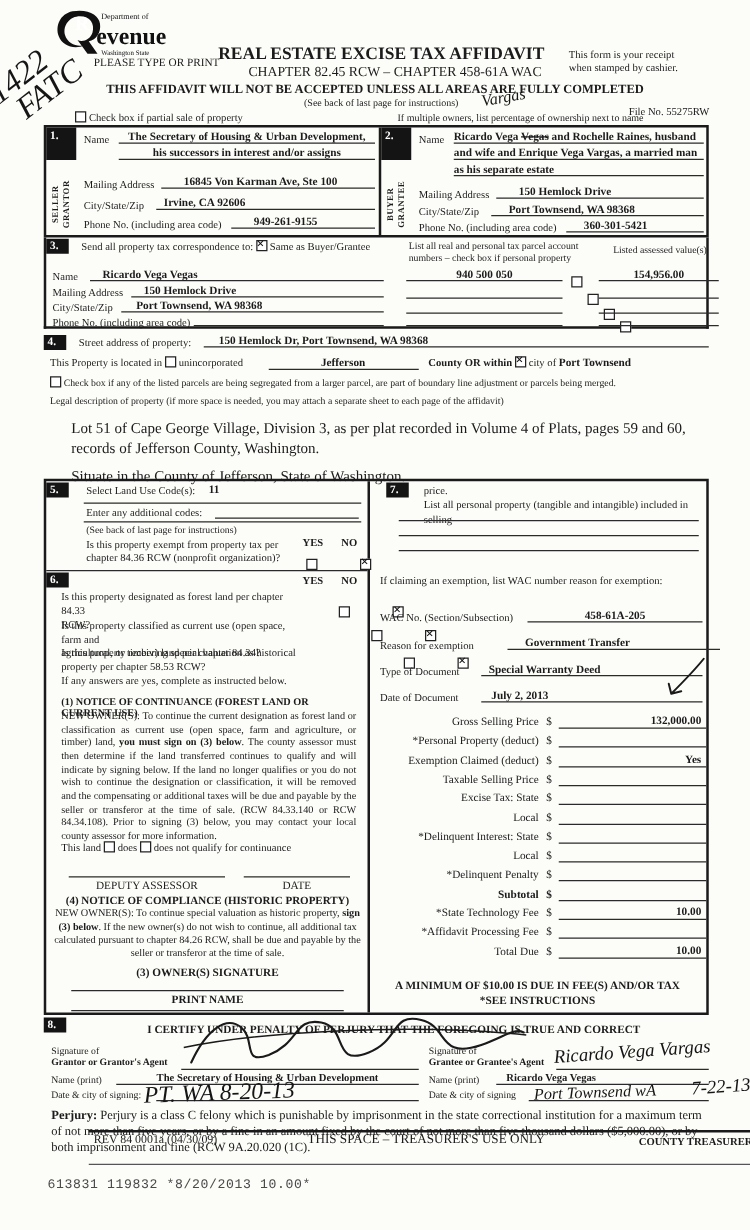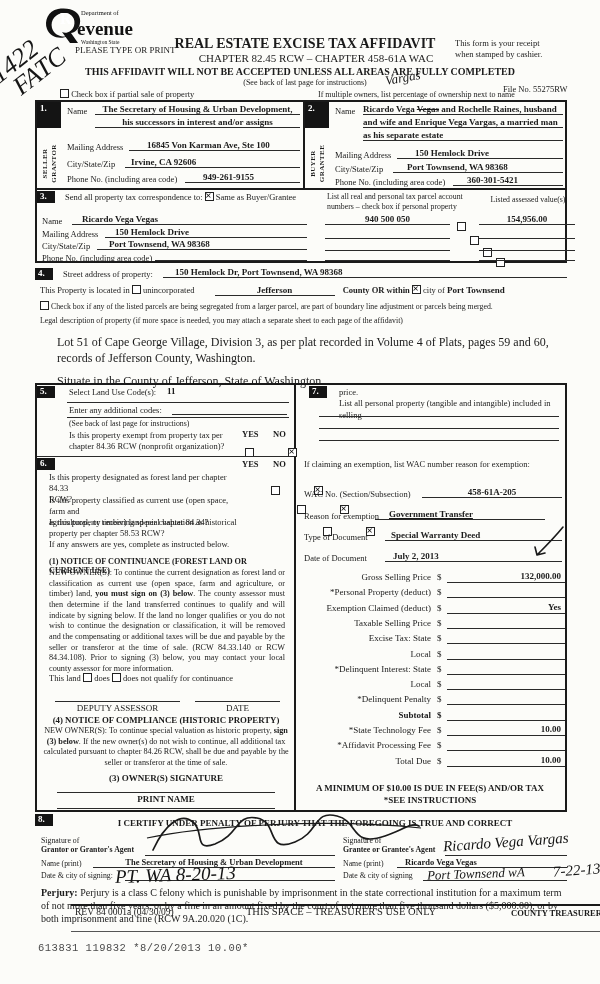--- a/index.html
+++ b/index.html
@@ -263,21 +263,21 @@
     <div class="hr" style="left:282px;top:31px;width:240px;"></div>
     <div class="hr" style="left:282px;top:43px;width:240px;"></div>
     <div class="hr" style="left:282px;top:55px;width:240px;"></div>
 
     <div class="abs lbl" style="left:267px;top:74px;">If claiming an exemption, list WAC number reason for exemption:</div>
 
     <div class="abs lbl" style="left:267px;top:104px;">WAC No. (Section/Subsection)</div>
     <div class="abs val ul ctr" style="left:385px;top:102px;width:140px;">458-61A-205</div>
 
     <div class="abs lbl" style="left:267px;top:126px;">Reason for exemption</div>
-    <div class="abs val ul" style="left:338px;top:124px;width:170px;padding-left:14px;box-sizing:border-box;text-decoration:underline;">Government Transfer</div>
+    <div class="abs val ul" style="left:369px;top:124px;width:170px;padding-left:14px;box-sizing:border-box;">Government Transfer</div>
 
     <div class="abs lbl" style="left:267px;top:147px;">Type of Document</div>
     <div class="abs val ul" style="left:348px;top:145px;width:177px;padding-left:6px;box-sizing:border-box;">Special Warranty Deed</div>
 
     <div class="abs lbl" style="left:267px;top:168px;">Date of Document</div>
     <div class="abs val ul" style="left:348px;top:166px;width:177px;padding-left:8px;box-sizing:border-box;">July 2, 2013</div>
 
     
     <div class="abs" style="left:488px;top:140px;">
       <svg width="42" height="36" viewBox="0 0 42 36">

